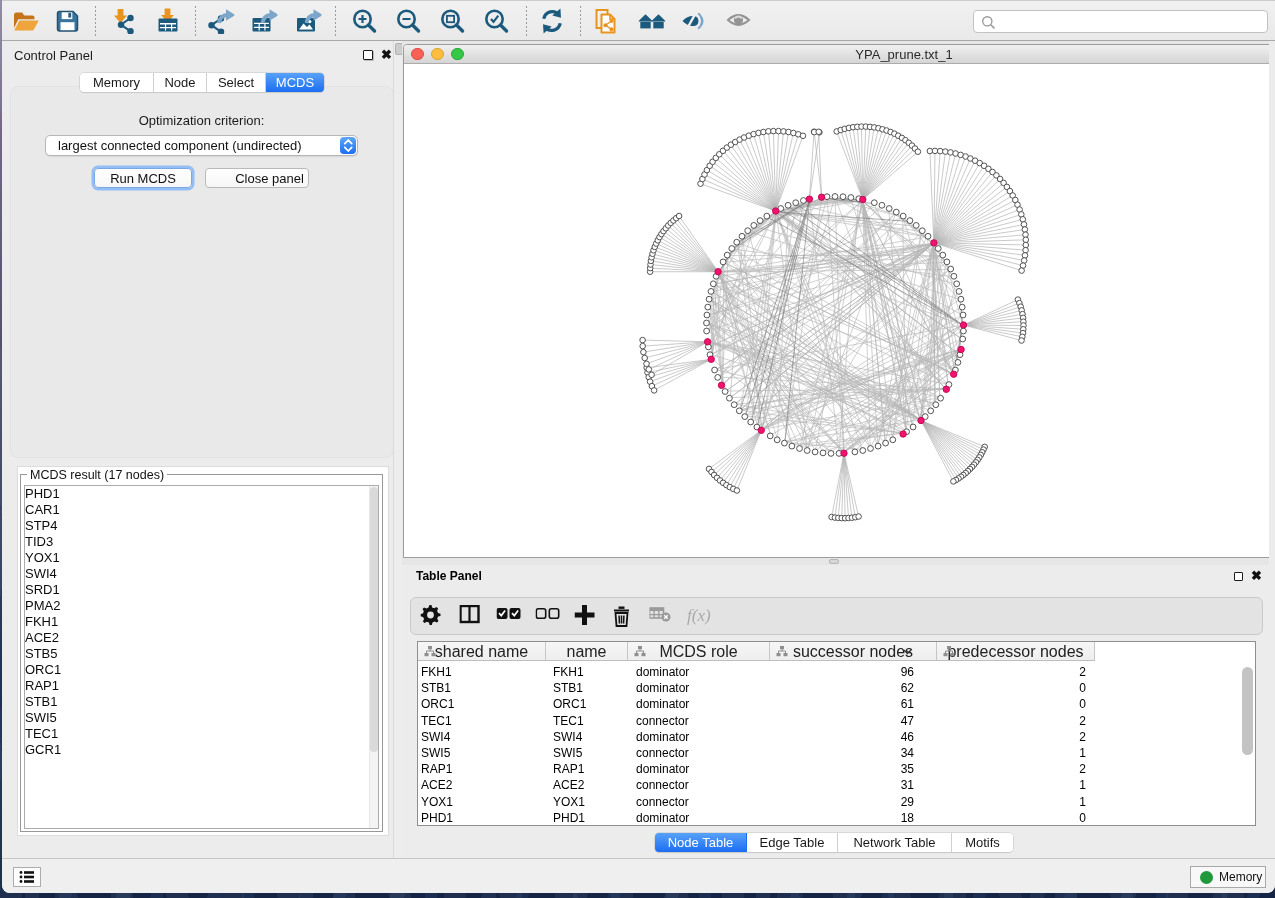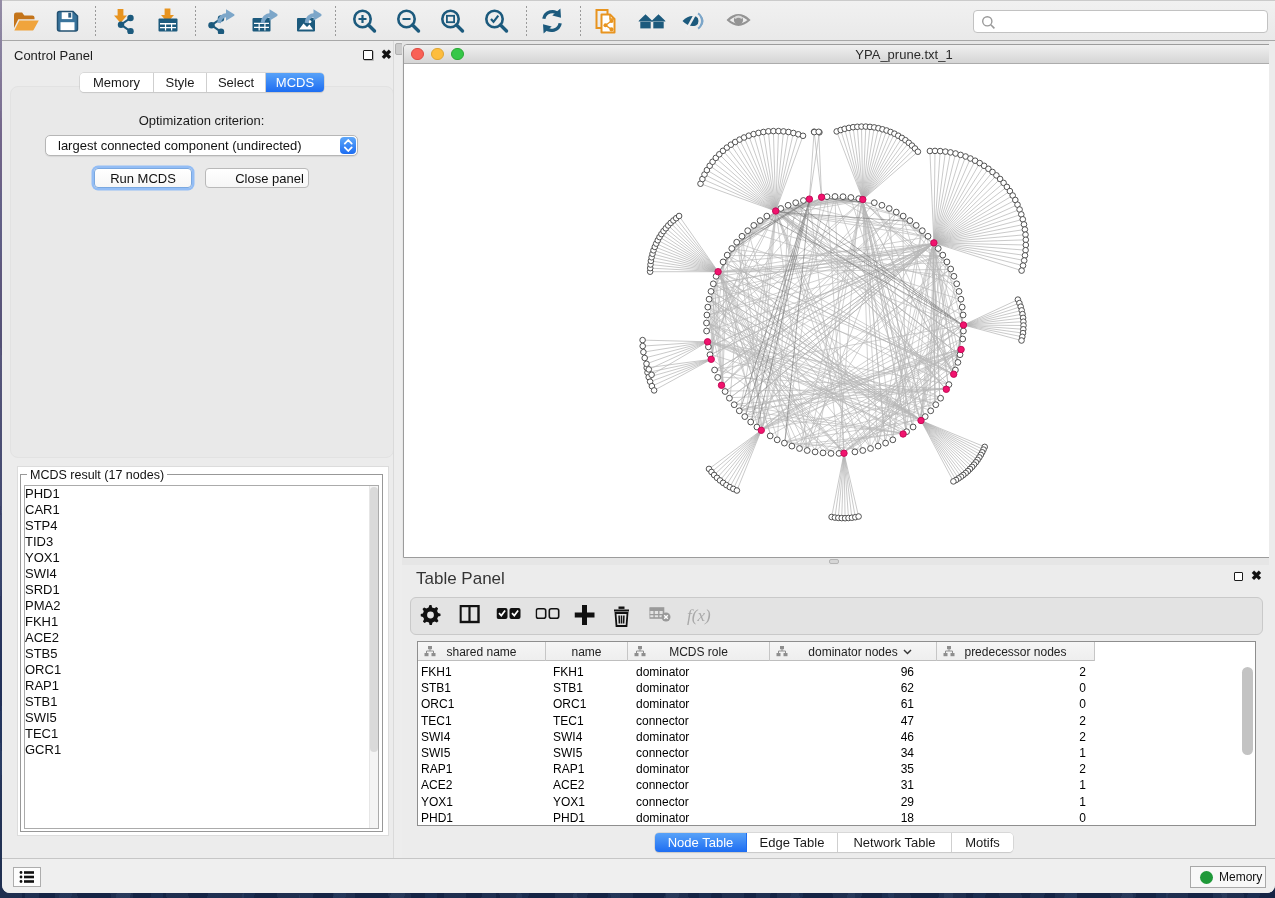--- a/index.html
+++ b/index.html
@@ -101,35 +101,35 @@
   #network-title { position:absolute; left:0; top:2px; width:100%; text-align:center;
     font-size:13px; color:#2b2b2b; }
   .tl { position:absolute; top:2.5px; width:12.5px; height:12.5px; border-radius:50%; }
   #tl-close { left:7px;  background:#f96156; border:0.5px solid #de4b42; }
   #tl-min   { left:27px; background:#fdbd3e; border:0.5px solid #dfa633; }
   #tl-zoom  { left:47px; background:#35c748; border:0.5px solid #2aa834; }
   #network-canvas { position:absolute; left:0; top:20px; width:866px; height:493px; overflow:hidden; }
 
   
   #table-panel { position:absolute; left:0; top:524px; width:867px; height:293px; background:#ececec; }
-  #tp-title { position:absolute; left:14px; top:4px; font-size:17px; color:#701a75; }
+  #tp-title { position:absolute; left:14px; top:4px; font-size:12px; color:#000000;font-weight:bold; }
   #tp-float { position:absolute; left:832px; top:7px; width:9px; height:9px;
     border:1.5px solid #1b1b1b; border-radius:1px; background:#fff; }
   #tp-close { position:absolute; left:849px; top:3px; font-size:13px; font-weight:bold; color:#111; }
   #tp-toolbar { position:absolute; left:8px; top:32px; width:853px; height:38px;
     background:#e3e3e3; border:1px solid #c9c9c9; border-radius:6px;padding-left:28px; }
   .tpt-icon { position:absolute; top:50%; transform:translate(-50%,-50%); }
   #fx-label { position:absolute; left:276px; top:8px; font-family:"Liberation Serif",serif;
     font-style:italic; font-size:17px; color:#a9a9a9; }
   #node-table { position:absolute; left:15px; top:76px; width:839px; height:185px;
     background:#fff; border:1px solid #8e8e8e; }
   #nt-header { position:absolute; left:0; top:0; height:19px; display:flex;
     border-bottom:1px solid #bebebe; background:linear-gradient(#f6f6f6,#eeeeee); }
   .nt-hcell { position:relative; height:19px; border-right:1px solid #c6c6c6;
-    display:flex; align-items:center; justify-content:center; font-size:12px; color:#222;text-align:right; }
+    display:flex; align-items:center; justify-content:center; font-size:16px; color:#222;text-align:right; }
   .nt-hcell .org-icon { position:absolute; left:6px; top:4px; }
   .nt-hcell .sort-chevron { position:absolute; right:24px; top:7px; }
   #nt-body { position:absolute; left:0; top:22px; right:0; bottom:0; overflow:hidden; }
   .nt-row { display:flex; height:16.2px; }
   .nt-cell { font-size:12px; color:#000; height:16.2px; line-height:16.2px;
     white-space:nowrap; overflow:hidden; }
   #nt-scroll { position:absolute; right:1px; top:21px; width:13px; height:162px; }
   #nt-thumb { position:absolute; left:1px; top:4px; width:11px; height:88px;
     background:#c3c3c3; border-radius:6px; }
   #tp-tabbar { left:253px; top:268px; }
@@ -272,21 +272,21 @@
   <input style="">
 </div>
       </div>
 
     <div id="control-panel">
       <div id="cp-title" class="gs">Control Panel</div>
       <div id="cp-float"></div>
       <div id="cp-close">✖</div>
       <div id="cp-tabbar" class="seg-bar">
           <div class="seg" style="width:74px">Memory</div>
-          <div class="seg" style="width:53px">Style</div>
+          <div class="seg" style="width:53px">Node</div>
           <div class="seg" style="width:59px">Select</div>
           <div class="seg active" style="width:58px">MCDS</div>
         </div>
       <div id="cp-inner"></div>
       <div id="opt-label" class="gs">Optimization criterion:</div>
       <div id="opt-select">
         <span class="val gs">largest connected component (undirected)</span>
         <span class="stepper">
           <svg width="16.5" height="17" viewBox="0 0 16.5 17" style="display:block">
             <path d="M4.8 6.6 L8.25 3 L11.7 6.6" fill="none" stroke="#fff" stroke-width="1.8" stroke-linecap="round" stroke-linejoin="round"></path>
@@ -1193,21 +1193,21 @@
 </svg>
                 <span>MCDS role</span>
               </div>
               <div class="nt-hcell" style="width:167px">
     <svg class="org-icon" width="12" height="11" viewBox="0 0 12 11">
   <rect x="4" y="0" width="4" height="3.2" fill="#8e8e8e"></rect>
   <rect x="0.5" y="7" width="4" height="3.2" fill="#8e8e8e"></rect>
   <rect x="7.5" y="7" width="4" height="3.2" fill="#8e8e8e"></rect>
   <path d="M6 3 L6 5 M2.5 7 L2.5 5 L9.5 5 L9.5 7" fill="none" stroke="#8e8e8e" stroke-width="1"></path>
 </svg>
-                <span>dominator nodes</span>
+                <span>successor nodes</span>
                 <svg class="sort-chevron" width="9" height="6" viewBox="0 0 9 6">
   <path d="M1 1 L4.5 4.6 L8 1" fill="none" stroke="#333" stroke-width="1.4"></path>
 </svg>
               </div>
               <div class="nt-hcell" style="width:158px">
     <svg class="org-icon" width="12" height="11" viewBox="0 0 12 11">
   <rect x="4" y="0" width="4" height="3.2" fill="#8e8e8e"></rect>
   <rect x="0.5" y="7" width="4" height="3.2" fill="#8e8e8e"></rect>
   <rect x="7.5" y="7" width="4" height="3.2" fill="#8e8e8e"></rect>
   <path d="M6 3 L6 5 M2.5 7 L2.5 5 L9.5 5 L9.5 7" fill="none" stroke="#8e8e8e" stroke-width="1"></path>

